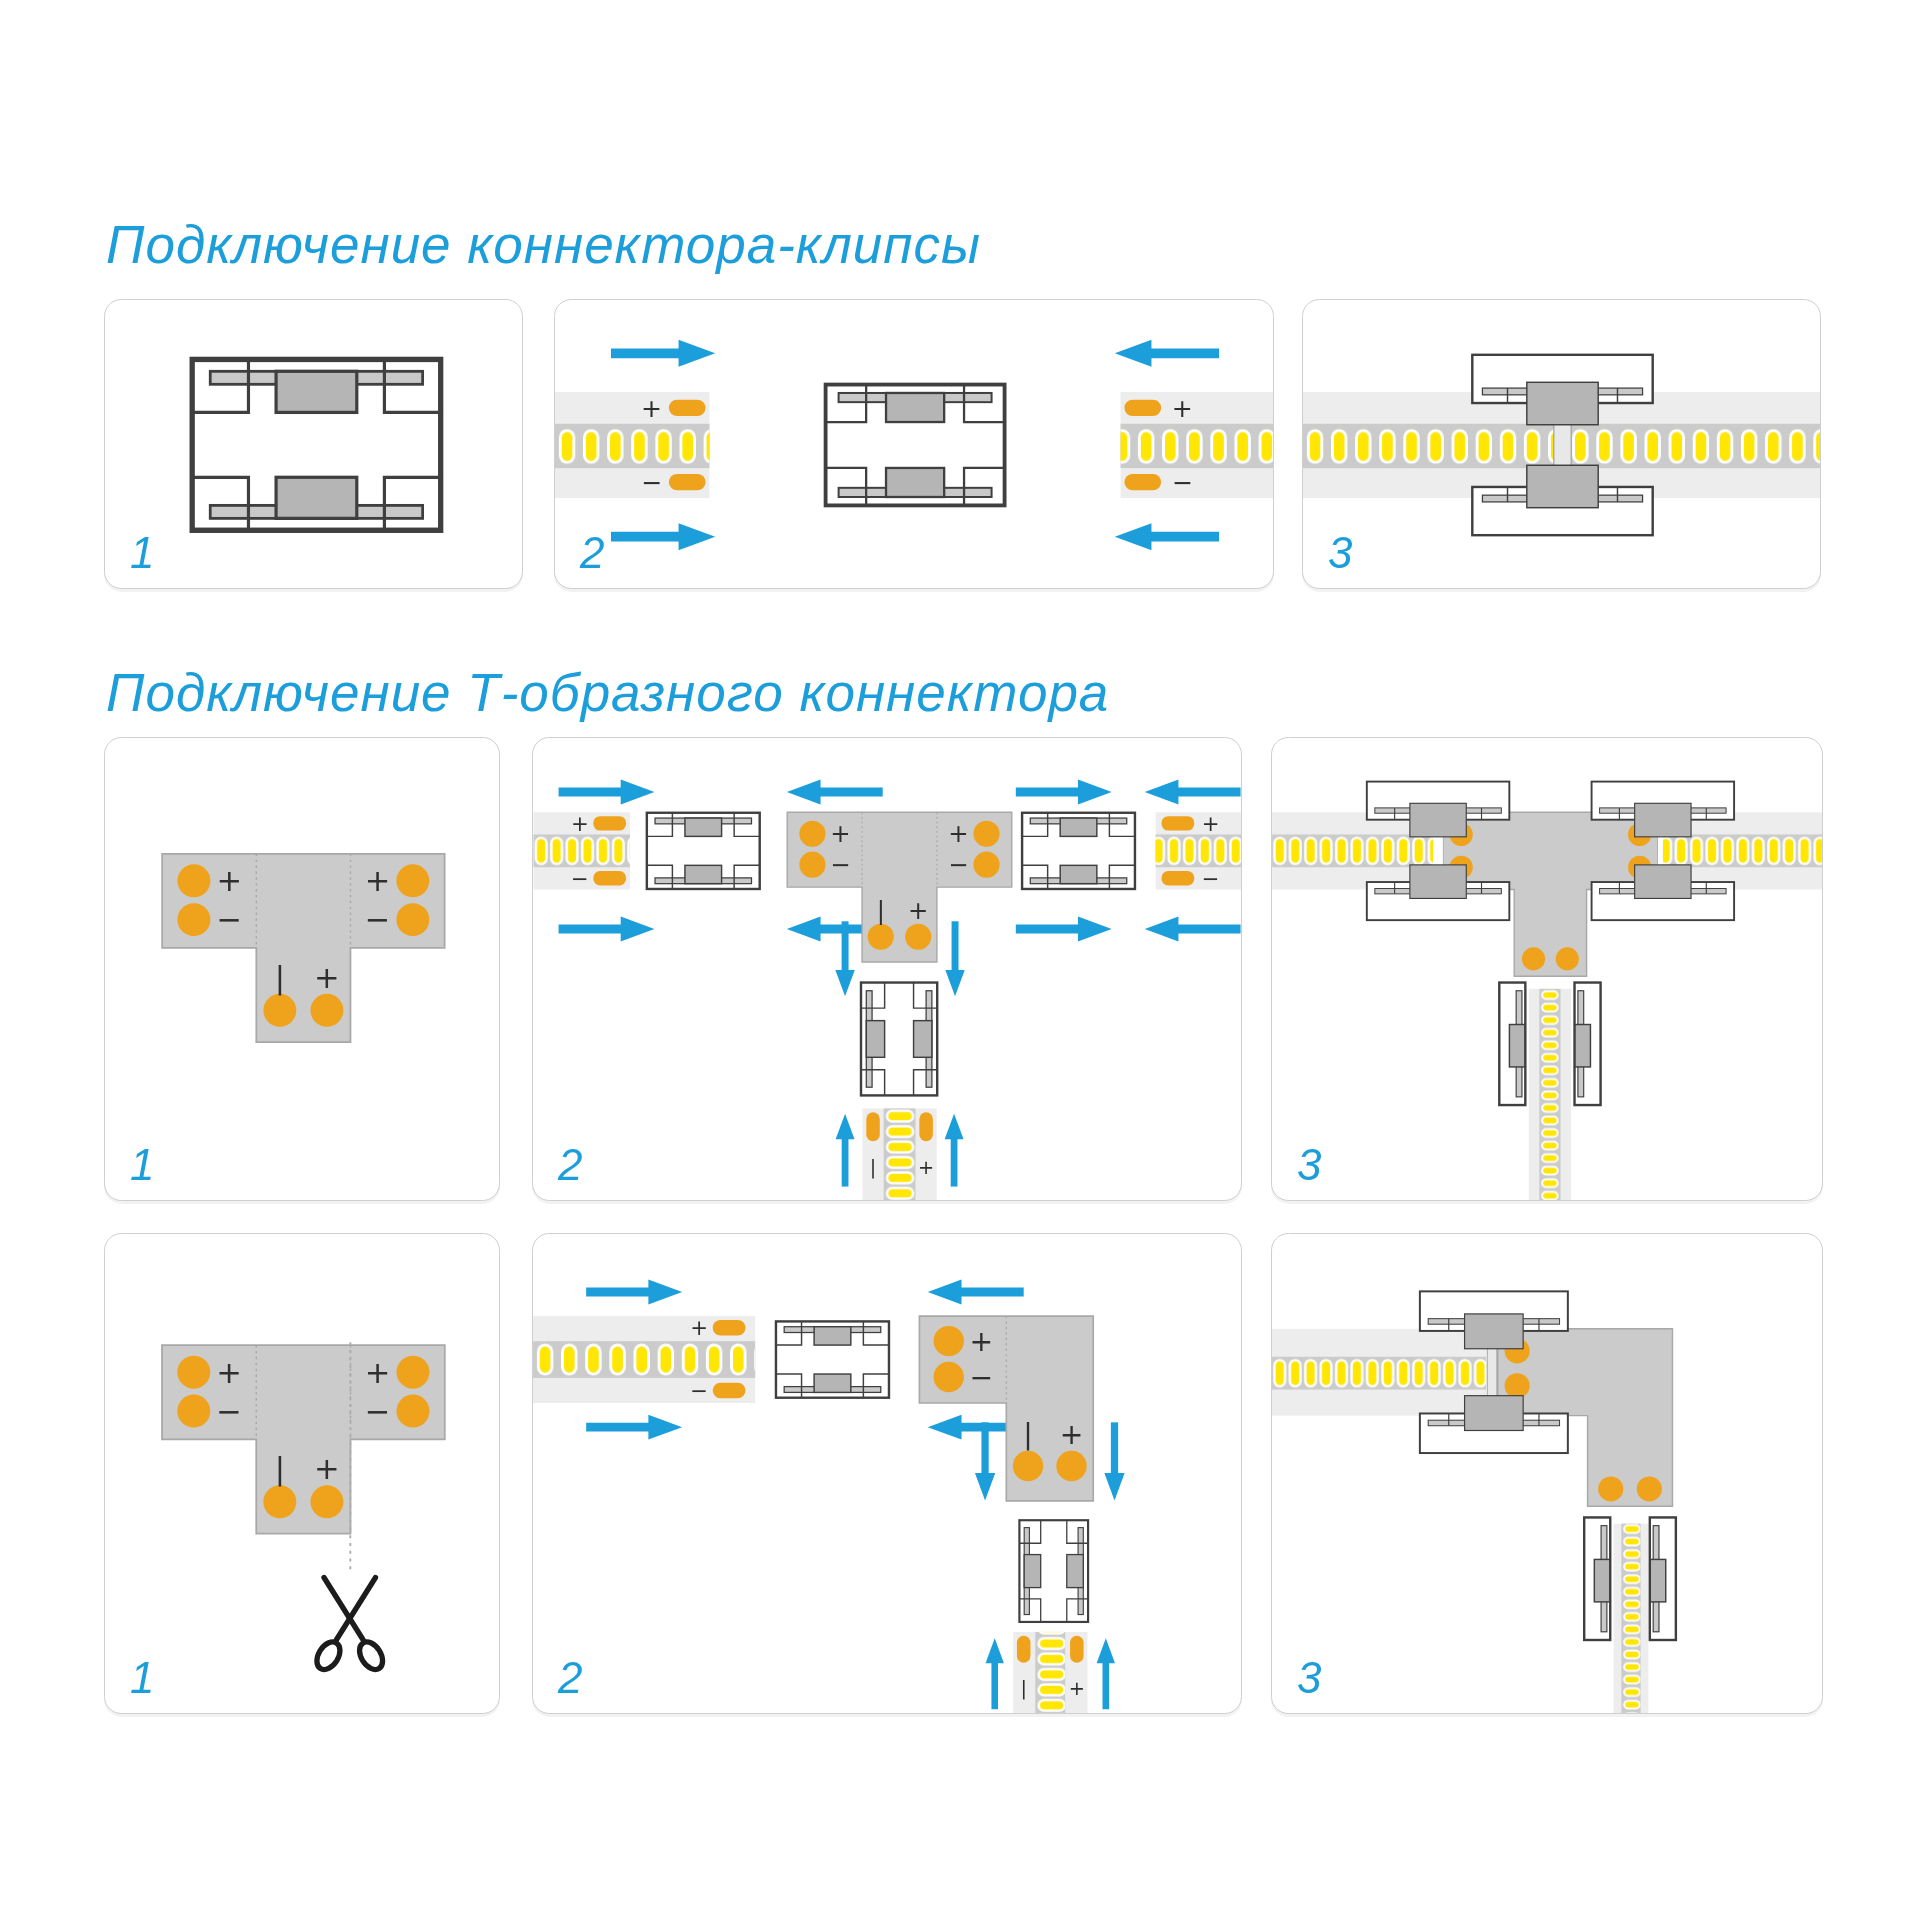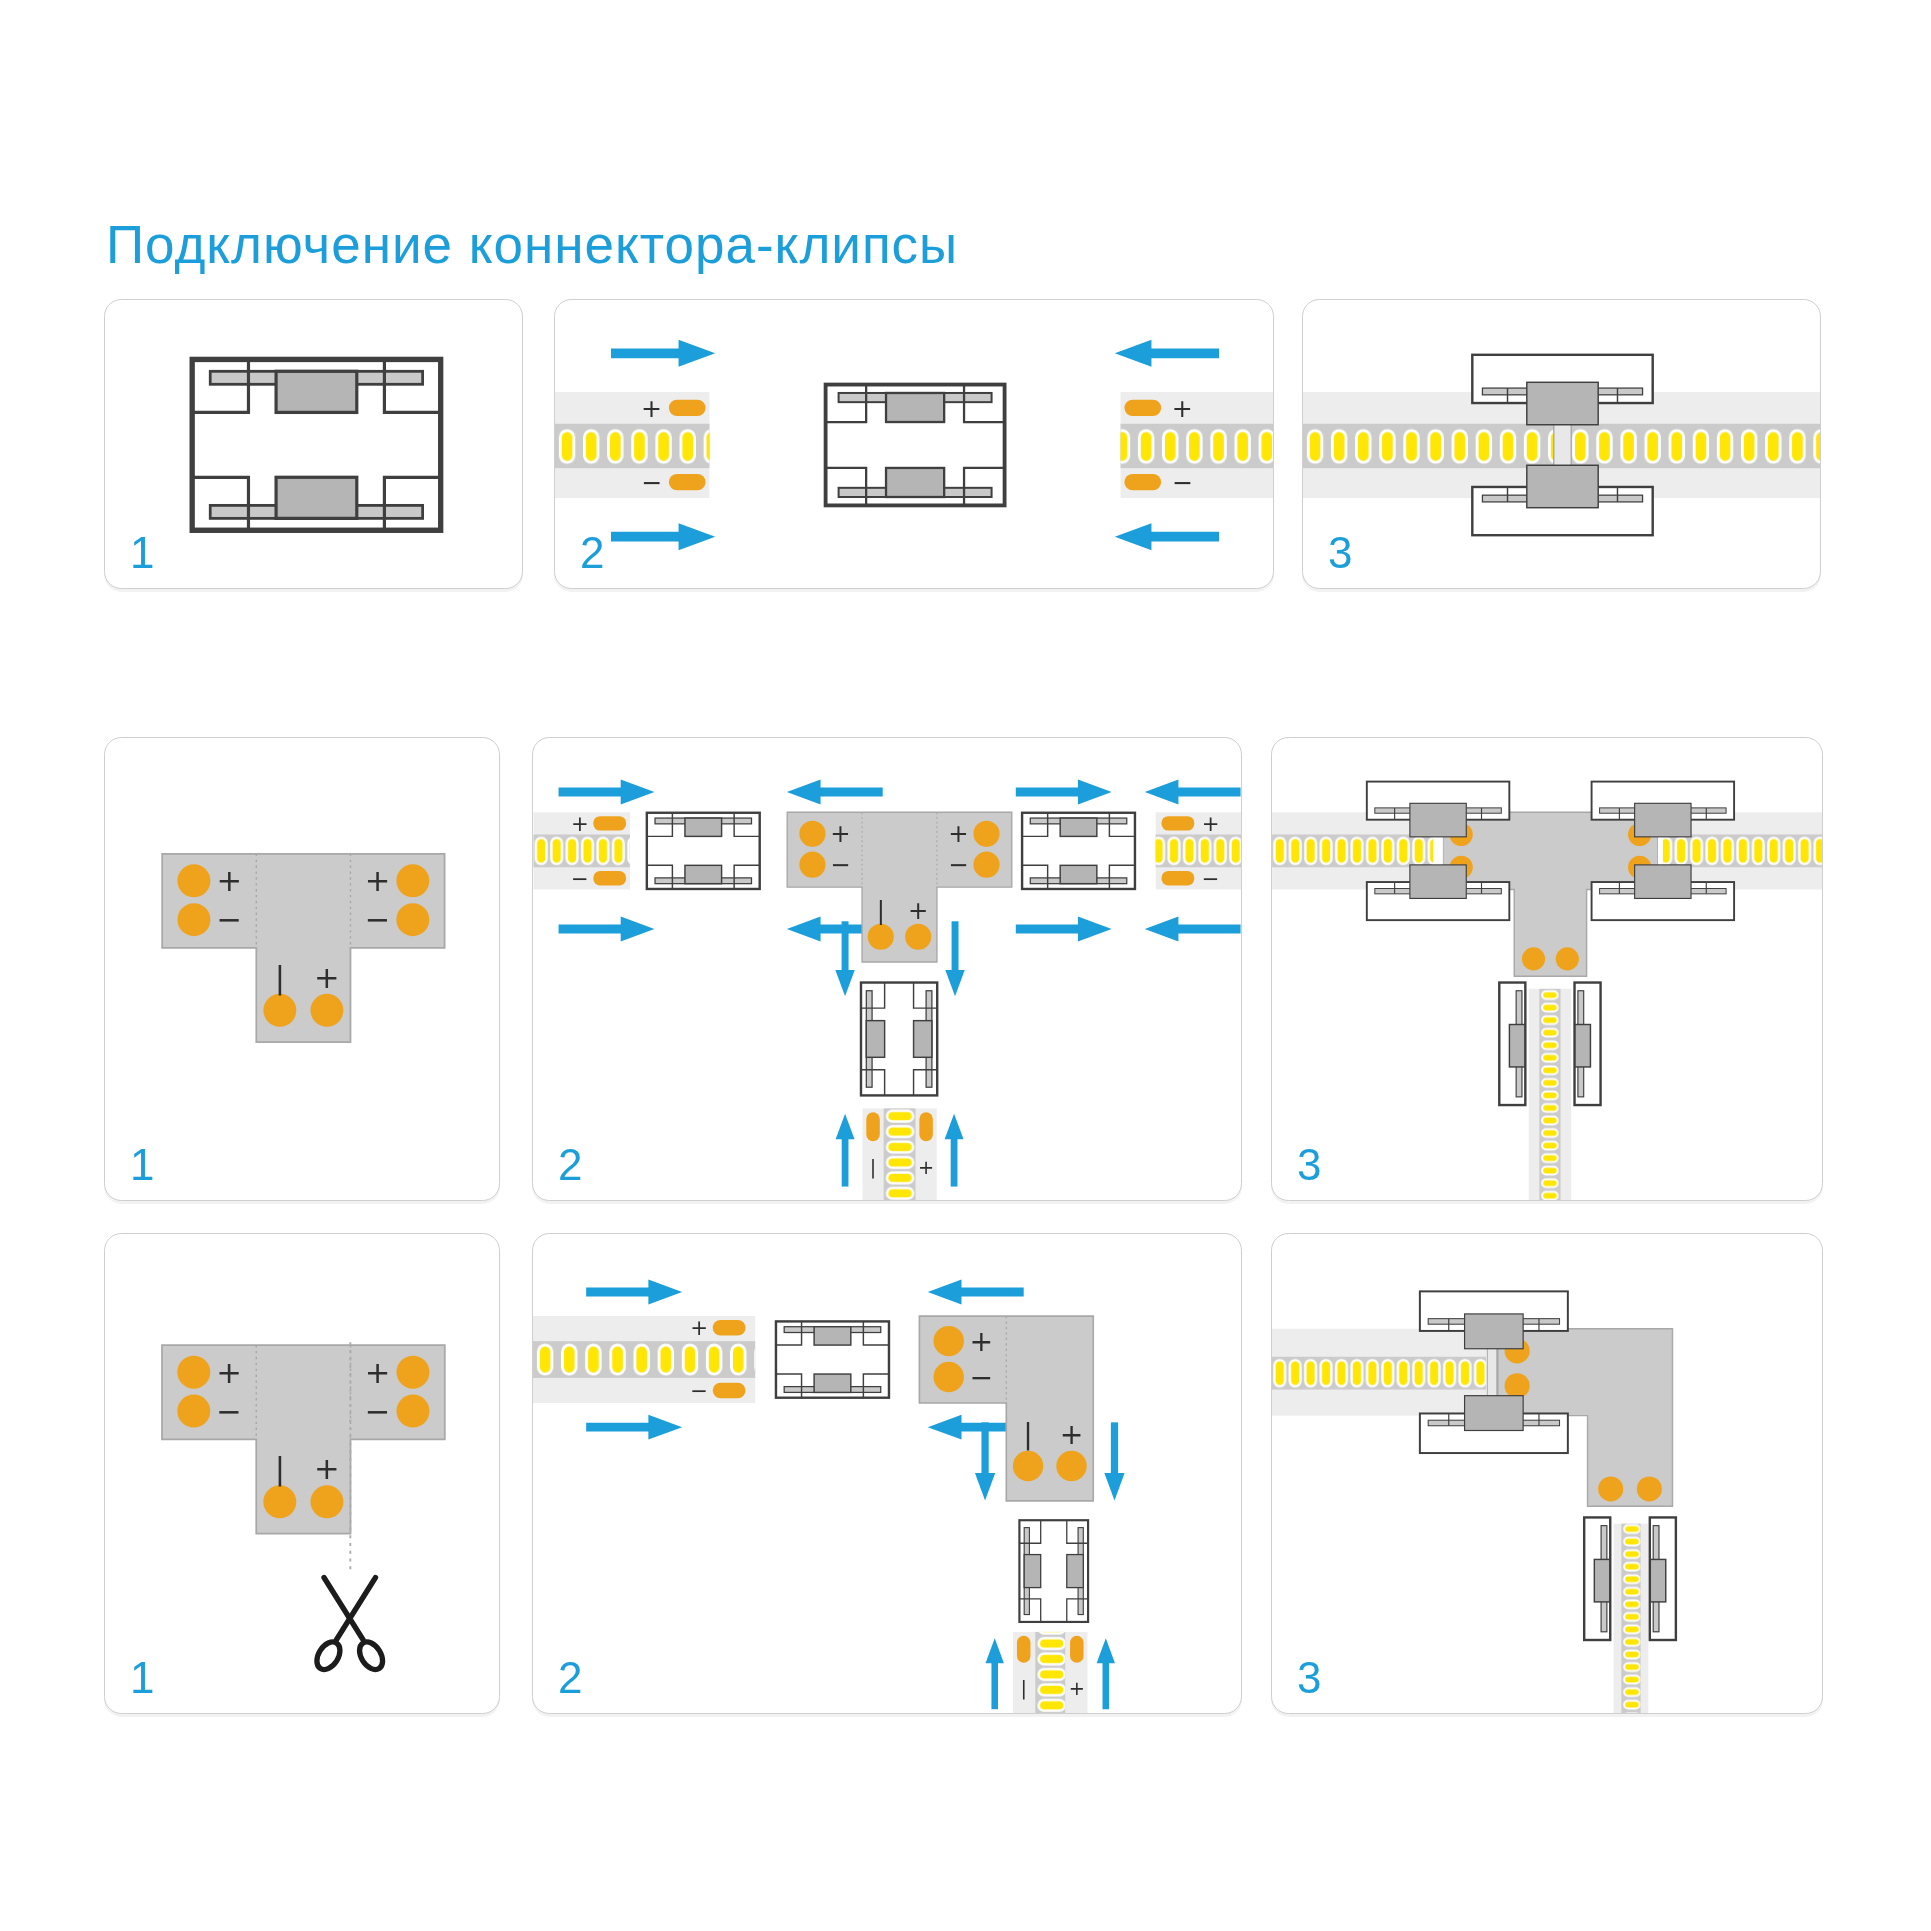--- a/index.html
+++ b/index.html
@@ -1,17 +1,17 @@
 <!DOCTYPE html>
 <html style="--accent: #1B9ED9; --orange: #EFA31C; --yellow: #FFE604; --strip-bg: #EDEDED; --band: #CBCBCB; --pcb: #CBCBCB; --pcb-border: #A8A8A8; --line: #3F3F3F; --clamp: #B5B5B5; --bar: #C9C9C9; --scissors: #1C1C1C;"><head>
 <meta charset="utf-8">
 <style>
   html,body{margin:0;padding:0;background:#fff;}
   #canvas{position:relative;width:1931px;height:1931px;background:#fff;
-          font-family:"Liberation Sans",sans-serif;overflow:hidden;}
+          font-family:"Liberation Sans",sans-serif;overflow:hidden;font-style:italic;}
   .title{position:absolute;left:106px;font-size:53px;font-weight:300;
          color:var(--accent);letter-spacing:1px;white-space:nowrap;}
   .panel{position:absolute;background:#fff;border:1.9px solid #CFCFCF;border-radius:17.4px;
          box-shadow:0 2.9px 0 rgba(0,0,0,0.05);box-sizing:border-box;overflow:hidden;}
   .panel svg{position:absolute;left:0;top:0;}
   .num{position:absolute;left:25px;bottom:13.5px;font-size:44px;font-weight:300;
        color:var(--accent);line-height:1;}
   svg text{font-family:"DejaVu Sans",sans-serif;fill:#2E2E2E;text-anchor:middle;font-weight:500;}
   .sl{font-size:26px;}
   .sl-m{font-size:22px;}
@@ -167,20 +167,21 @@
         <rect x="0" y="128" width="538" height="46" fill="url(#pat1)"></rect>
       </g>
       <rect x="262" y="95" width="14" height="110" fill="#fff"></rect>
       <rect x="260" y="118" width="18" height="64" fill="#E8E8E8" stroke="#9E9E9E" stroke-width="1.2"></rect>
       <use href="#mclip-piece" transform="translate(174,55)"></use>
       <use href="#mclip-piece" transform="translate(174,245) scale(1,-1)"></use>
     </svg>
     <span class="num">3</span>
   </div>
 
+  <div class="title" style="top:662px">Подключение Т-образного коннектора</div>
 
   <div class="panel" style="left:104px;top:737px;width:396px;height:464px">
     <svg width="396" height="464" viewBox="0 0 410 481">
       <use href="#t-piece" transform="translate(59,120) scale(1.22)"></use>
     </svg>
     <span class="num">1</span>
   </div>
 
   <div class="panel" style="left:532px;top:737px;width:710px;height:464px">
     <svg width="710" height="464" viewBox="0 0 735 481">

